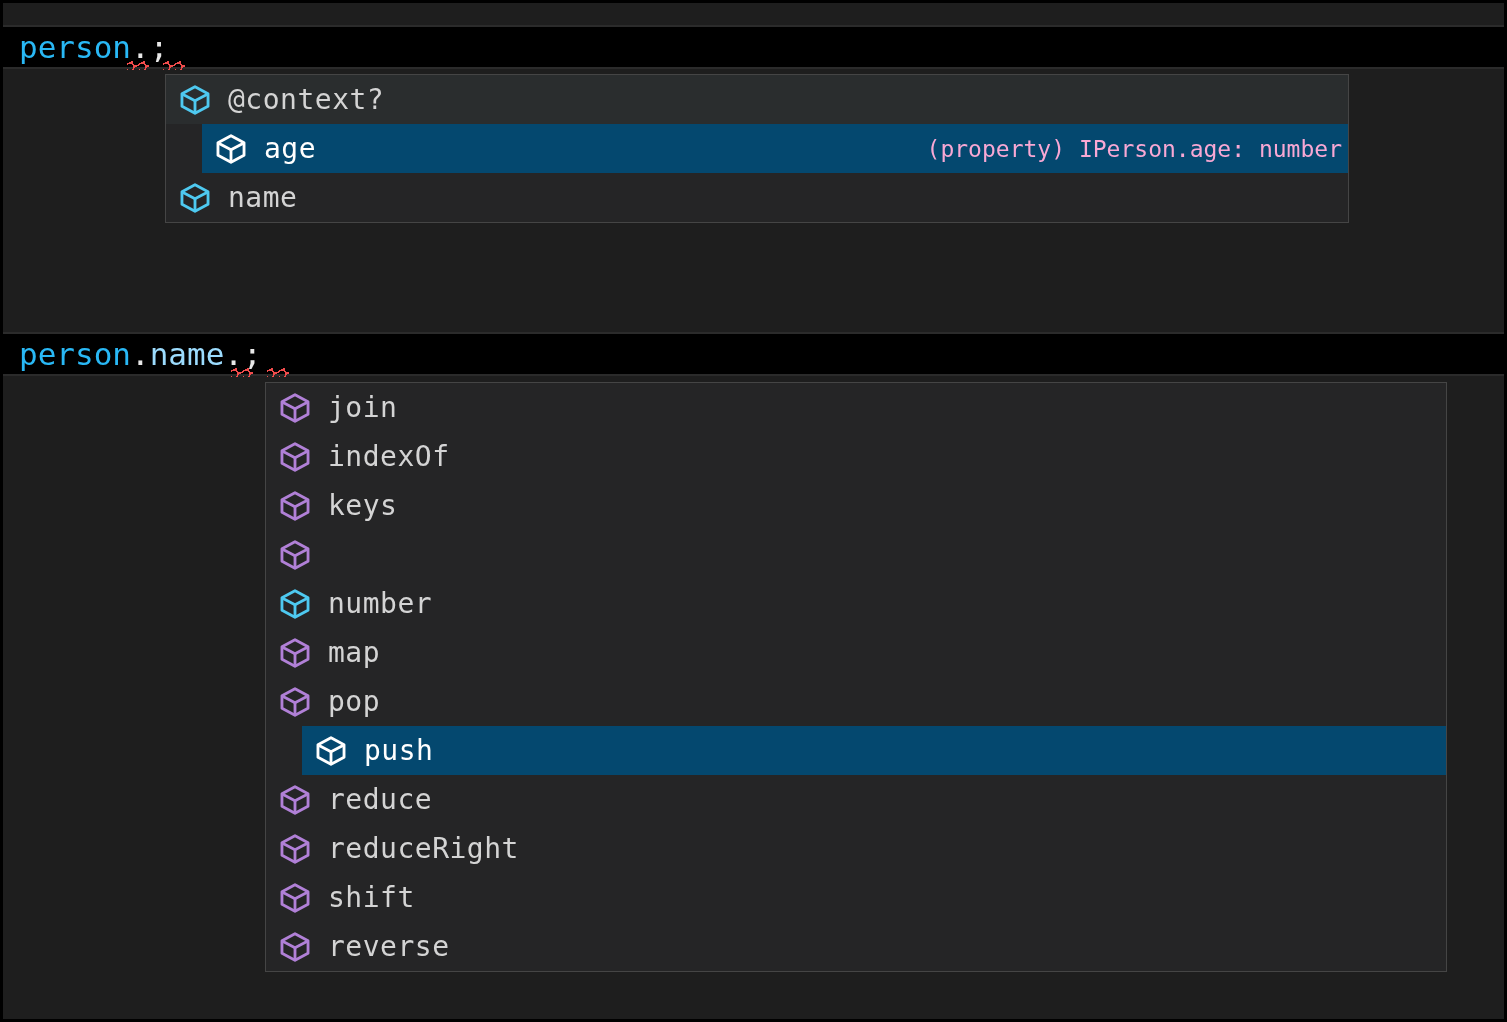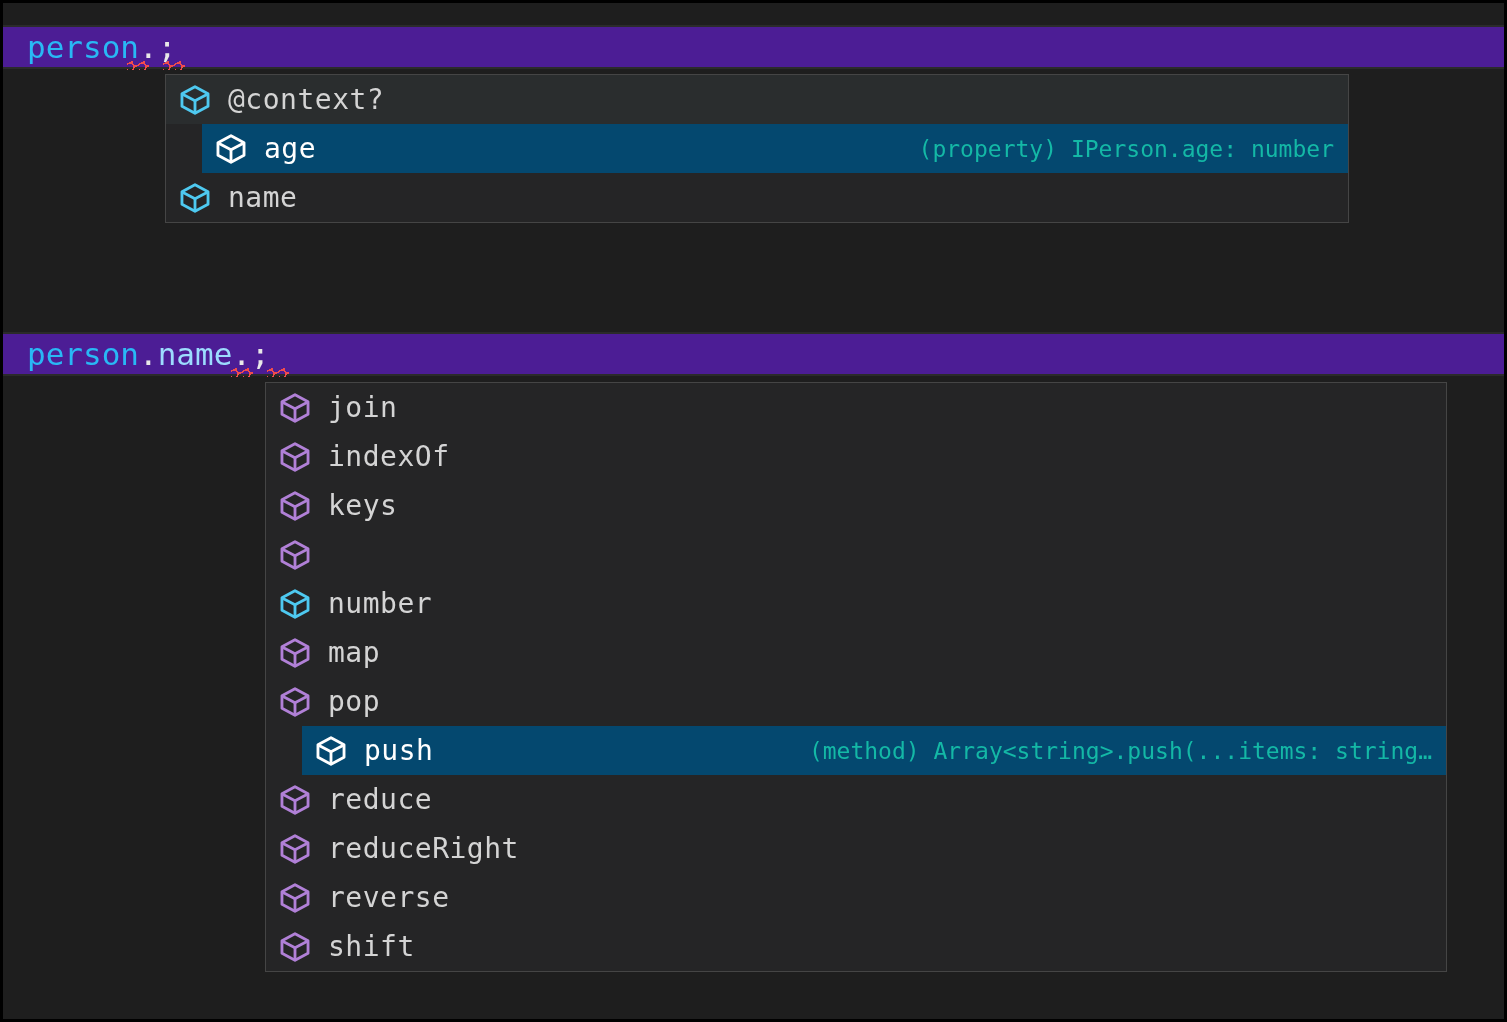--- a/index.html
+++ b/index.html
@@ -29,25 +29,25 @@
   }
 
   
   .code-line {
     position: absolute;
     left: 0;
     right: 0;
     height: 44px;
     display: flex;
     align-items: center;
-    padding-left: 24px;
+    padding-left: 16px;
     font-size: 31px;
     letter-spacing: 0px;
     white-space: pre;
-    background: #4c1d95;
+    background: #000000;
     border-top: 2px solid #2b2b2b;
     border-bottom: 2px solid #2b2b2b;
   }
   #line-1 { top: 22px; }
   #line-2 { top: 329px; }
 
   .tok-ident   { color: #29b8f5; }
   .tok-punct   { color: #e8e8e8; }
   .tok-prop    { color: #9cdcfe; }
 
@@ -69,21 +69,21 @@
     background: #252526;
     border: 1px solid #454545;
     overflow: hidden;
   }
 
   .suggest-row {
     display: flex;
     align-items: center;
     height: 49px;
     padding-left: 12px;
-    padding-right: 14px;
+    padding-right: 6px;
     font-size: 28px;
     color: #d4d4d4;
     white-space: nowrap;
     cursor: pointer;
   }
   .suggest-row.hovered { background: #2a2d2e; }
   .suggest-row.focused { background: #04486f; color: #ffffff; margin-left: 36px; }
 
   .sug-icon {
     flex: 0 0 auto;
@@ -98,21 +98,21 @@
   }
   .sug-detail {
     flex: 1 1 auto;
     text-align: right;
     font-size: 23px;
     color: #cfd9e0;
     overflow: hidden;
     text-overflow: clip;
     padding-left: 26px;
   }
-  .suggest-row.focused .sug-detail { color: #14b8a6; }
+  .suggest-row.focused .sug-detail { color: #f9a8d4; }
 
   
   #suggest-1 { left: 162px; top: 71px;  width: 1184px; }
   #suggest-2 { left: 262px; top: 379px; width: 1182px; }
 </style>
 </head>
 <body>
 
 <div id="root">
   <div class="editor">
@@ -244,21 +244,20 @@
         </div>
         <div class="suggest-row focused">
           <span style="display: flex; flex: 0 0 auto; color: rgb(255, 255, 255);">
             <svg class="sug-icon" viewBox="0 0 24 24">
               <path d="M12 2.6 21.2 7.6 21.2 16.4 12 21.4 2.8 16.4 2.8 7.6 Z" fill="none" stroke="currentColor" stroke-width="2" stroke-linejoin="round"></path>
               <path d="M2.9 7.7 12 12.6 21.1 7.7" fill="none" stroke="currentColor" stroke-width="2" stroke-linejoin="round"></path>
               <path d="M12 12.6 12 21.3" fill="none" stroke="currentColor" stroke-width="2" stroke-linejoin="round"></path>
             </svg>
           </span>
           <span class="sug-label">push</span>
-          <span class="sug-detail">(method) Array&lt;string&gt;.push(...items: string…</span>
         </div>
         <div class="suggest-row">
           <span style="display: flex; flex: 0 0 auto; color: rgb(177, 128, 215);">
             <svg class="sug-icon" viewBox="0 0 24 24">
               <path d="M12 2.6 21.2 7.6 21.2 16.4 12 21.4 2.8 16.4 2.8 7.6 Z" fill="none" stroke="currentColor" stroke-width="2" stroke-linejoin="round"></path>
               <path d="M2.9 7.7 12 12.6 21.1 7.7" fill="none" stroke="currentColor" stroke-width="2" stroke-linejoin="round"></path>
               <path d="M12 12.6 12 21.3" fill="none" stroke="currentColor" stroke-width="2" stroke-linejoin="round"></path>
             </svg>
           </span>
           <span class="sug-label">reduce</span>
@@ -276,30 +275,30 @@
           <span class="sug-detail"></span>
         </div>
         <div class="suggest-row">
           <span style="display: flex; flex: 0 0 auto; color: rgb(177, 128, 215);">
             <svg class="sug-icon" viewBox="0 0 24 24">
               <path d="M12 2.6 21.2 7.6 21.2 16.4 12 21.4 2.8 16.4 2.8 7.6 Z" fill="none" stroke="currentColor" stroke-width="2" stroke-linejoin="round"></path>
               <path d="M2.9 7.7 12 12.6 21.1 7.7" fill="none" stroke="currentColor" stroke-width="2" stroke-linejoin="round"></path>
               <path d="M12 12.6 12 21.3" fill="none" stroke="currentColor" stroke-width="2" stroke-linejoin="round"></path>
             </svg>
           </span>
+          <span class="sug-label">shift</span>
+          <span class="sug-detail"></span>
+        </div>
+        <div class="suggest-row">
+          <span style="display: flex; flex: 0 0 auto; color: rgb(177, 128, 215);">
+            <svg class="sug-icon" viewBox="0 0 24 24">
+              <path d="M12 2.6 21.2 7.6 21.2 16.4 12 21.4 2.8 16.4 2.8 7.6 Z" fill="none" stroke="currentColor" stroke-width="2" stroke-linejoin="round"></path>
+              <path d="M2.9 7.7 12 12.6 21.1 7.7" fill="none" stroke="currentColor" stroke-width="2" stroke-linejoin="round"></path>
+              <path d="M12 12.6 12 21.3" fill="none" stroke="currentColor" stroke-width="2" stroke-linejoin="round"></path>
+            </svg>
+          </span>
           <span class="sug-label">reverse</span>
-          <span class="sug-detail"></span>
-        </div>
-        <div class="suggest-row">
-          <span style="display: flex; flex: 0 0 auto; color: rgb(177, 128, 215);">
-            <svg class="sug-icon" viewBox="0 0 24 24">
-              <path d="M12 2.6 21.2 7.6 21.2 16.4 12 21.4 2.8 16.4 2.8 7.6 Z" fill="none" stroke="currentColor" stroke-width="2" stroke-linejoin="round"></path>
-              <path d="M2.9 7.7 12 12.6 21.1 7.7" fill="none" stroke="currentColor" stroke-width="2" stroke-linejoin="round"></path>
-              <path d="M12 12.6 12 21.3" fill="none" stroke="currentColor" stroke-width="2" stroke-linejoin="round"></path>
-            </svg>
-          </span>
-          <span class="sug-label">shift</span>
           <span class="sug-detail"></span>
         </div>
       </div>
 
   </div>
 </div>
 
 </body></html>

